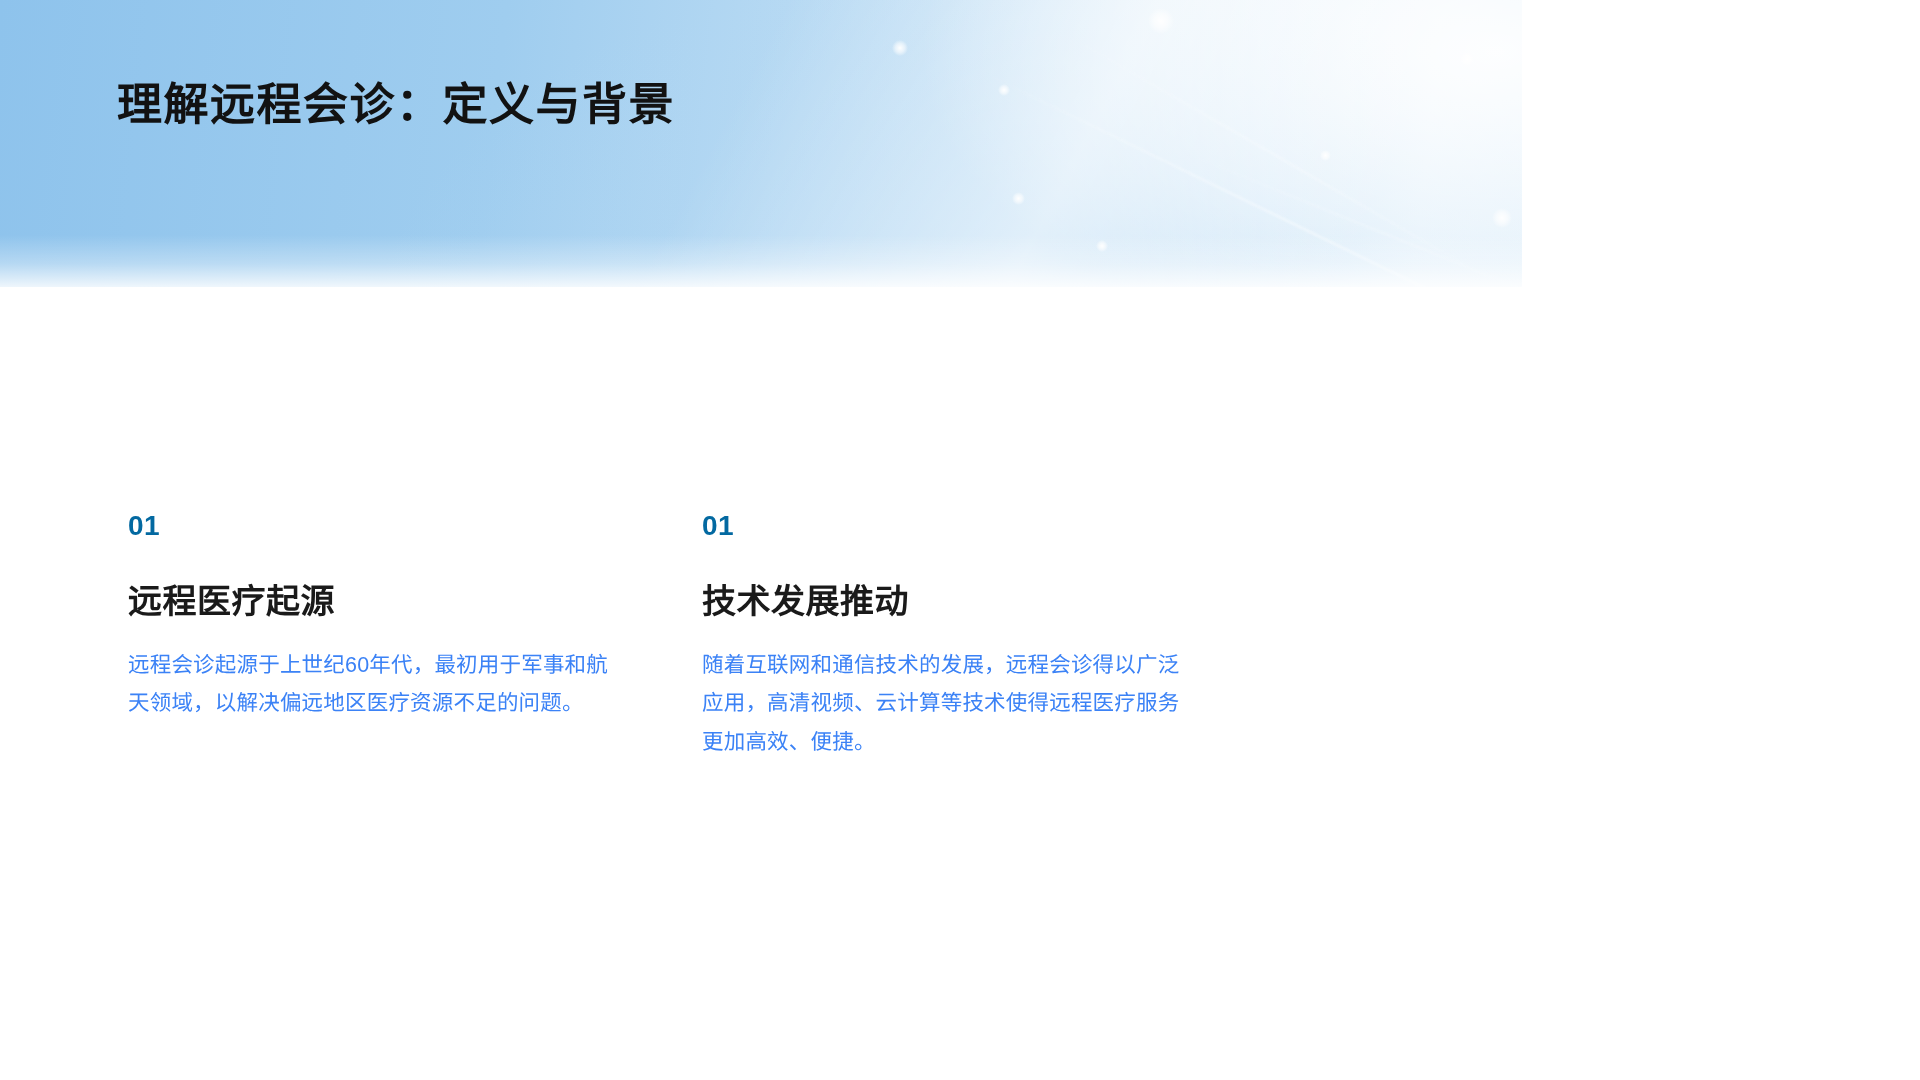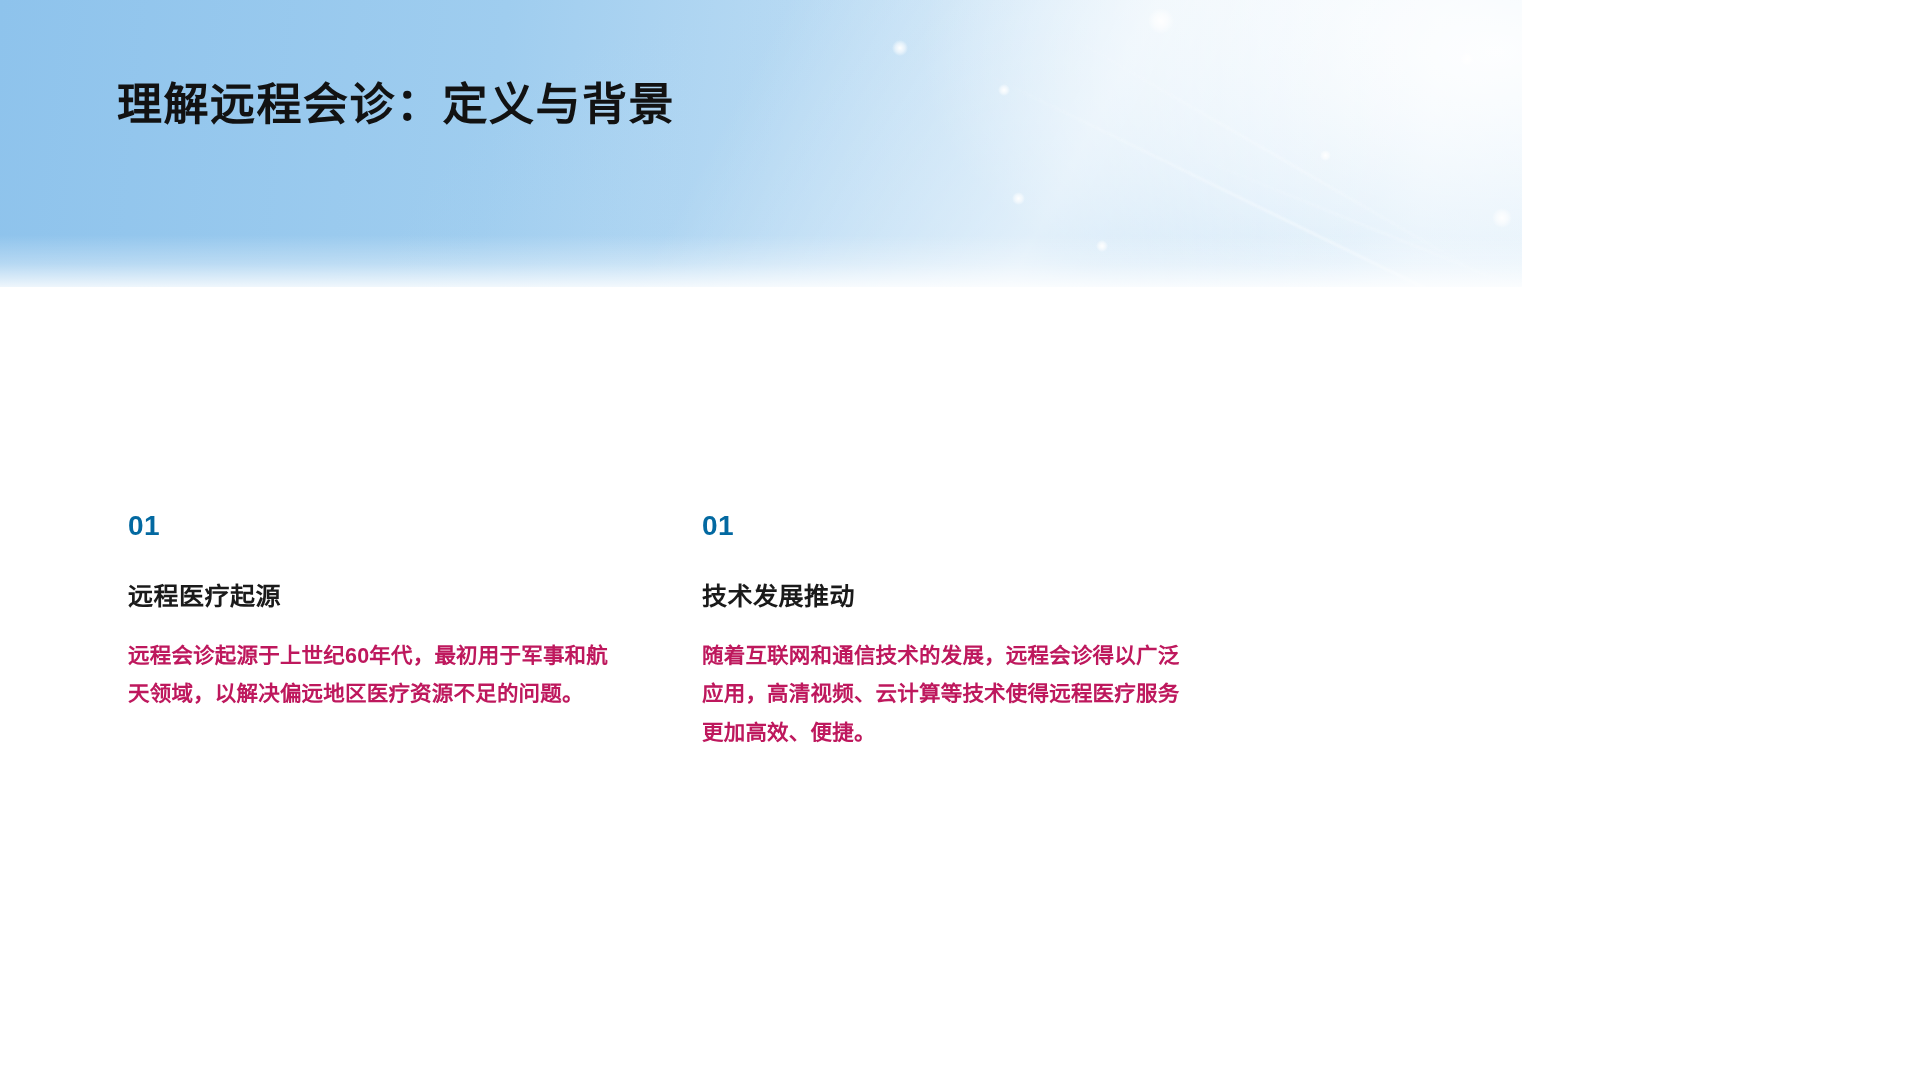--- a/index.html
+++ b/index.html
@@ -91,34 +91,33 @@
   .col-number {
     font-size: 28px;
     font-weight: bold;
     color: #0369a1;
     letter-spacing: 0.5px;
     line-height: 1;
     margin-bottom: 44px;
   }
 
   .col-heading {
-    font-size: 25px;
+    font-size: 34px;
     font-weight: bold;
     color: #1a1a1a;
     line-height: 1;
     margin-bottom: 28px;
     letter-spacing: 0.5px;
   }
 
   .col-body {
     font-size: 21.5px;
-    color: #be185d;
+    color: #3b82f6;
     line-height: 1.78;
     letter-spacing: 0.2px;
-    font-weight: bold;
   }
 </style>
 </head>
 <body>
 
 <div class="slide">
 
   <div class="header">
     <div class="streak s1"></div>
     <div class="streak s2"></div>

